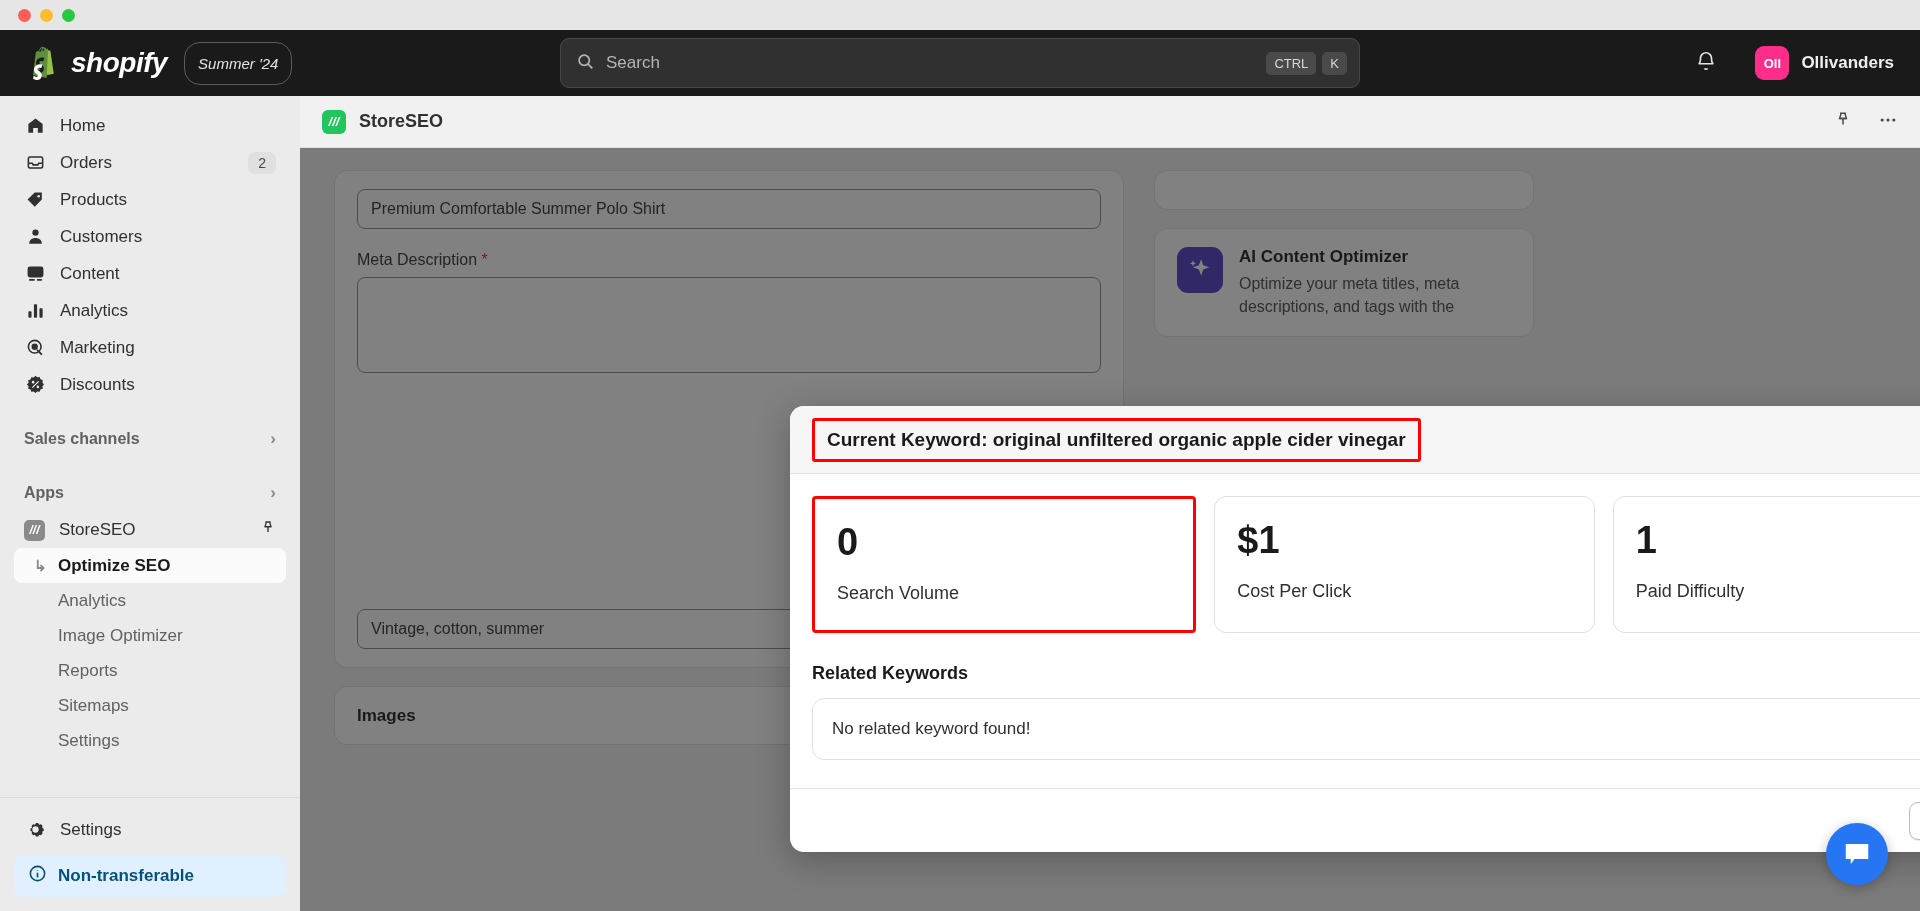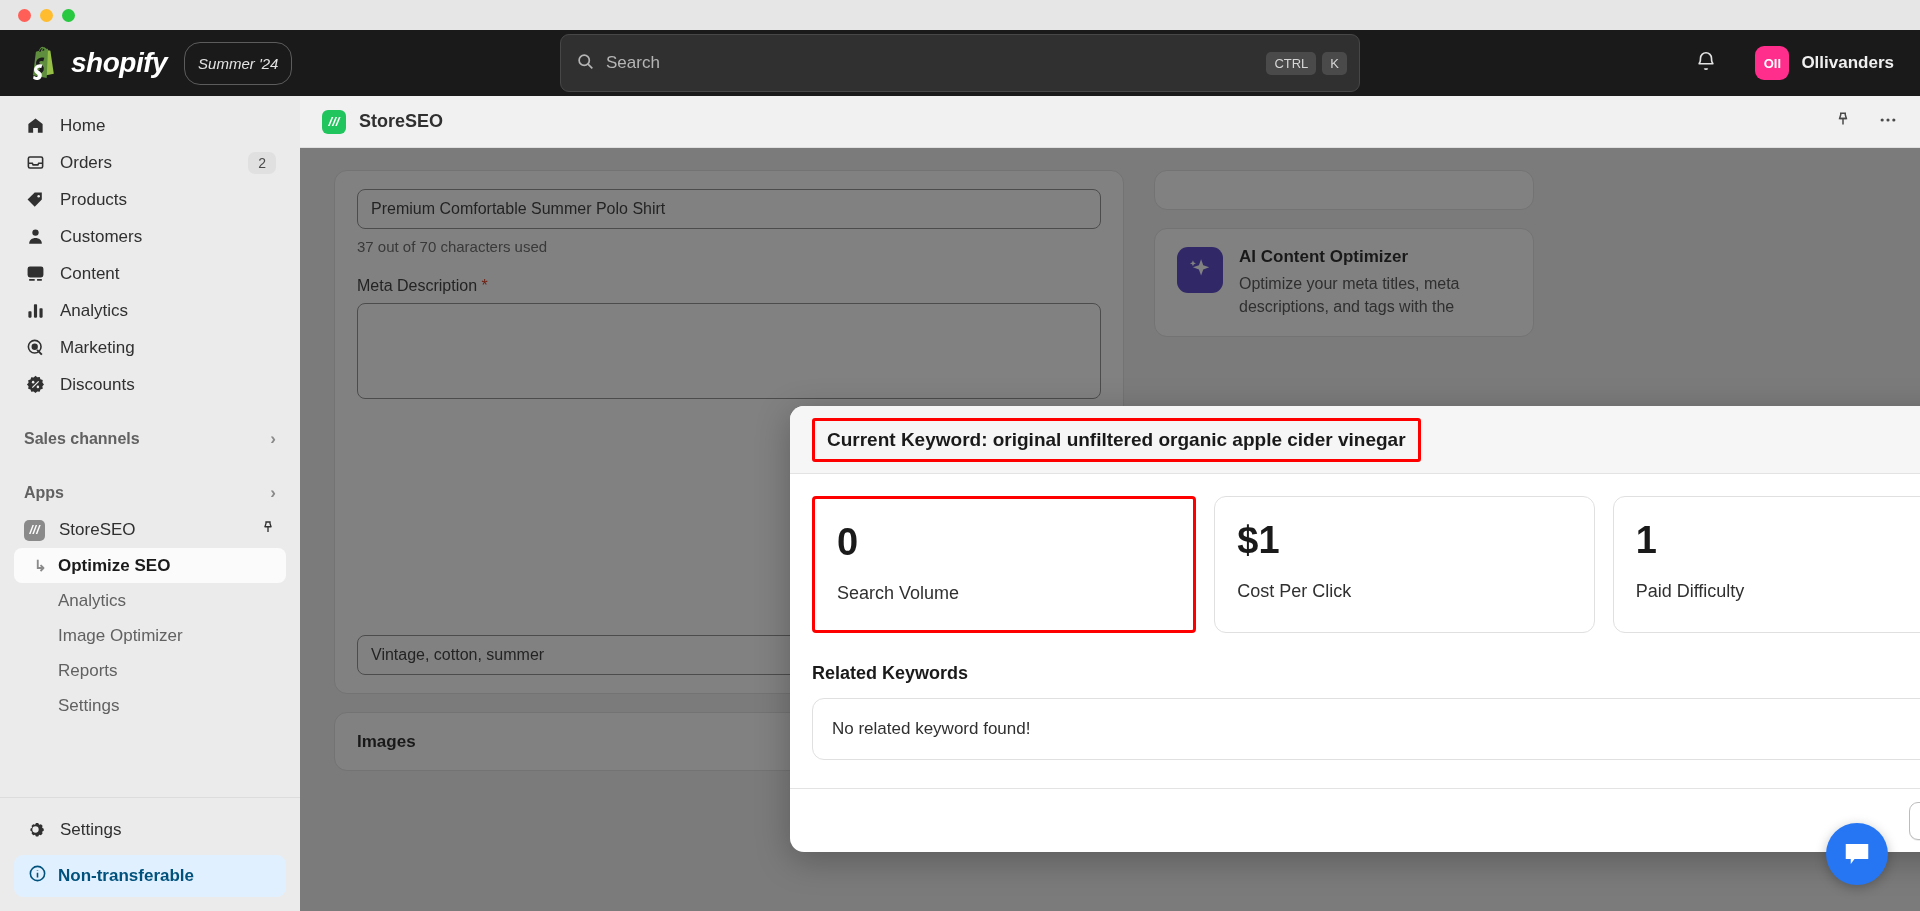--- a/index.html
+++ b/index.html
@@ -31,21 +31,21 @@
     color: #fff; font-size: 28px; font-weight: bold;
     font-style: italic; letter-spacing: -0.5px;
   }
   .version-pill {
     border: 1px solid #5c5c5c; border-radius: 16px;
     color: #e3e3e3; font-size: 15px; font-style: italic;
     padding: 12px 13px; margin-left: 4px;
   }
   .searchwrap {
     position: absolute; left: 560px; width: 800px;
-    height: 58px; background: #303030; border: 1px solid #474747;
+    height: 50px; background: #303030; border: 1px solid #474747;
     border-radius: 9px; display: flex; align-items: center;
     padding: 0 12px 0 16px;
   }
   .search-placeholder { color: #b5b5b5; font-size: 17px; margin-left: 12px; flex: 1; }
   .kbd {
     background: #4a4a4a; color: #d6d6d6; font-size: 13px;
     border-radius: 5px; padding: 4px 8px; margin-left: 6px;
     font-family: "Liberation Sans", sans-serif;
   }
   .topright {
@@ -376,20 +376,23 @@
     <div class="sub-item">
       <span>Analytics</span>
     </div>
     <div class="sub-item">
       <span>Image Optimizer</span>
     </div>
     <div class="sub-item">
       <span>Reports</span>
     </div>
     <div class="sub-item">
+      <span>Sitemaps</span>
+    </div>
+    <div class="sub-item">
       <span>Settings</span>
     </div>
 
     <div class="sidebar-bottom">
       <div class="nav-item">
         <span class="ic">
           <svg width="19" height="19" viewBox="0 0 24 24" fill="#303030">
               <path d="M12 8a4 4 0 100 8 4 4 0 000-8zm10.4 5.7l-2 1.2.5 2.3-2 2-2.3-.5-1.2 2H12.6l-1.2-2-2.3.5-2-2 .5-2.3-2-1.2v-2.8l2-1.2-.5-2.3 2-2 2.3.5 1.2-2h2.8l1.2 2 2.3-.5 2 2-.5 2.3 2 1.2z"></path>
               <circle cx="12" cy="12" r="3.2" fill="#ebebeb"></circle>
             </svg>
@@ -429,21 +432,20 @@
             </svg>
         </span>
       </span>
     </div>
 
     <div class="page-body">
       <div class="cols">
         <div class="col-left">
           <div class="card">
             <div class="field-input">Premium Comfortable Summer Polo Shirt</div>
-            <div class="helper">37 out of 70 characters used</div>
             <div class="field-label" style="margin-top:22px">
               <span>Meta Description</span>
               <span class="req">*</span>
             </div>
             <div class="textarea-box"></div>
             <div style="height:236px"></div>
             <div class="field-input">Vintage, cotton, summer</div>
           </div>
           <div class="card">
             <div class="images-head">

